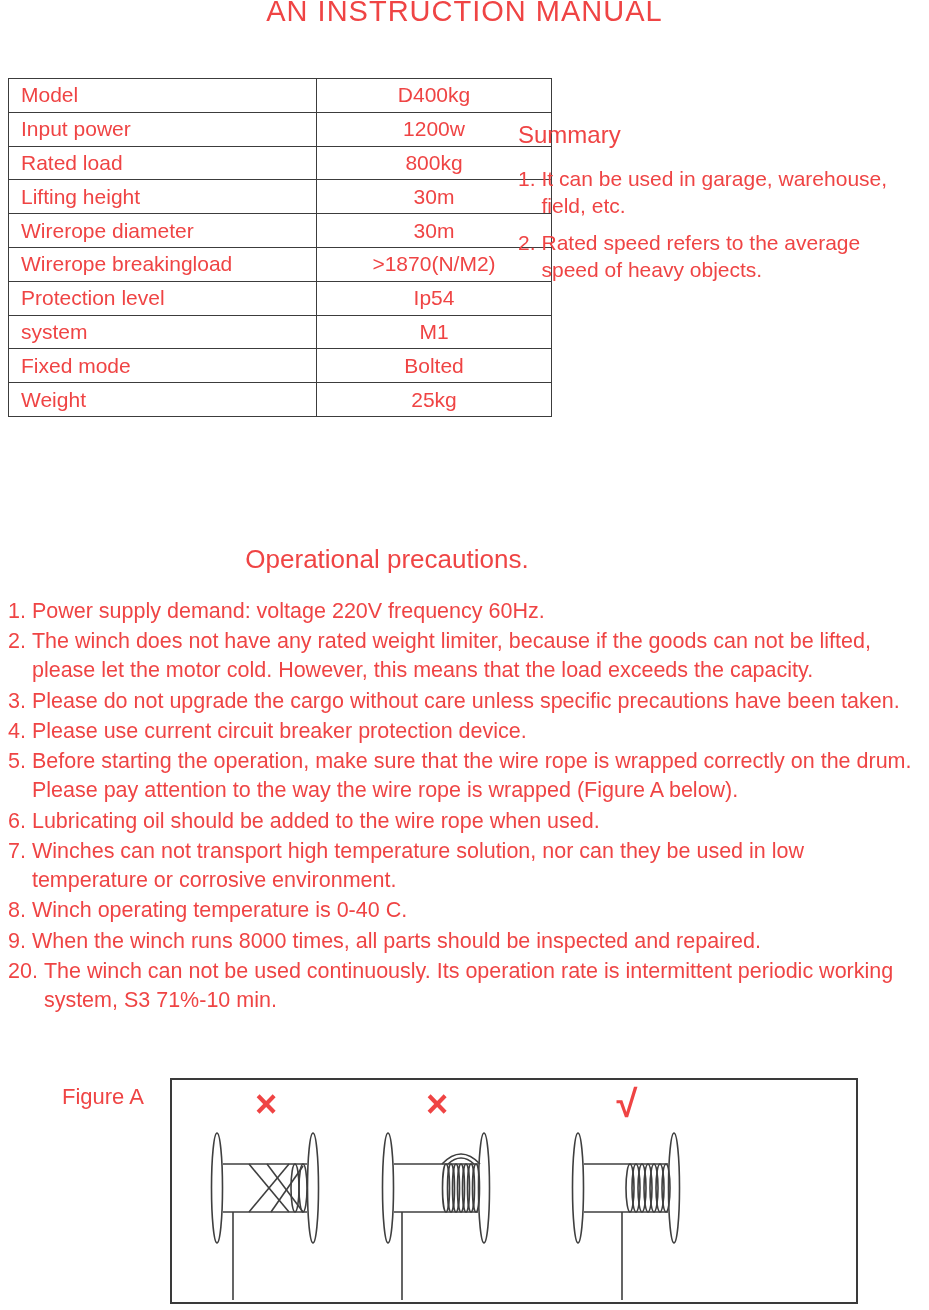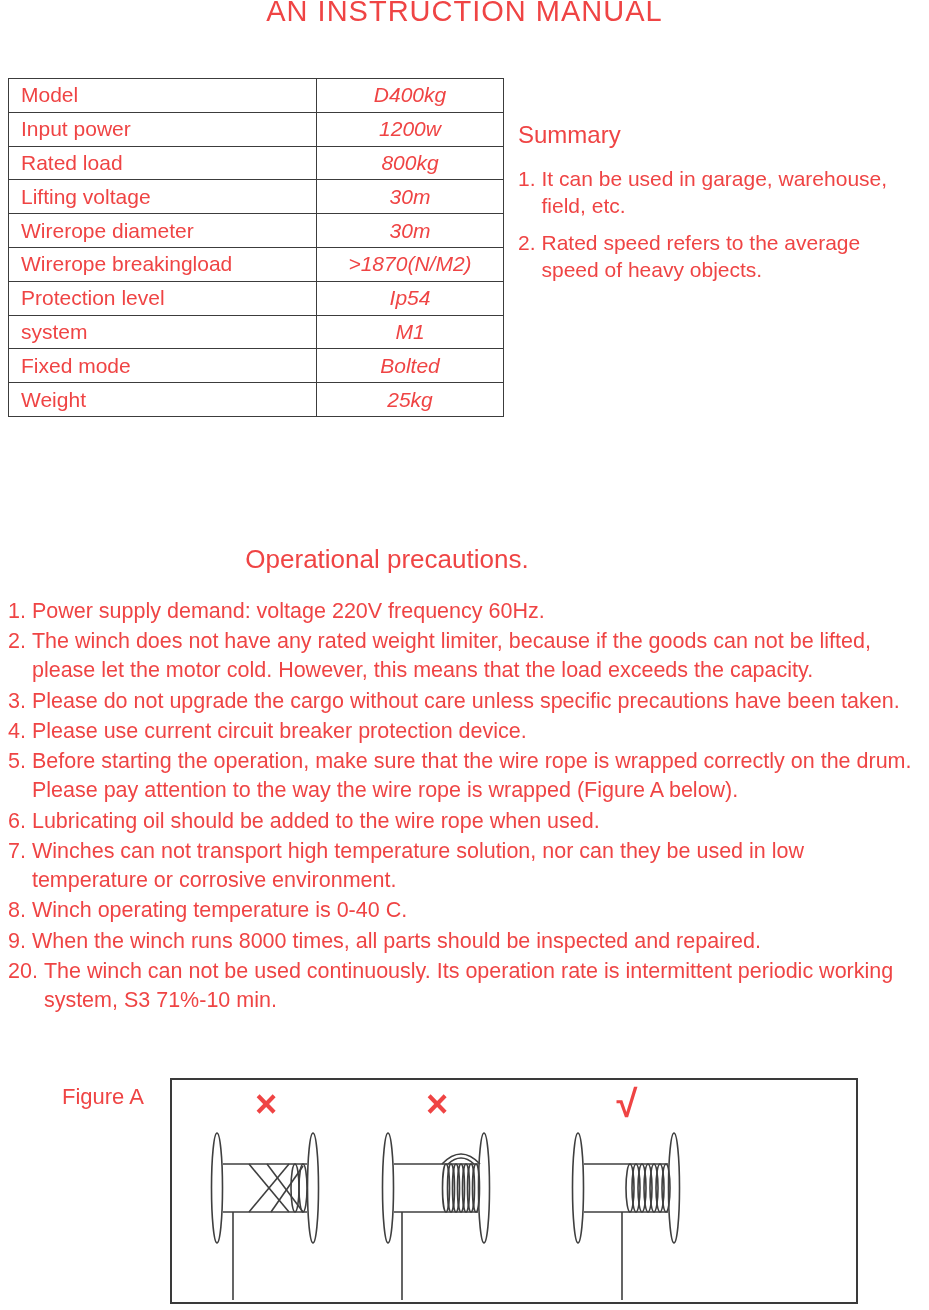--- a/index.html
+++ b/index.html
@@ -11,29 +11,29 @@
     color:#ef4444;
     overflow:hidden;
   }
   .title {
     position:absolute; top:-5px; left:0; width:100%;
     text-align:center; font-size:29px; letter-spacing:1px;
     font-weight:500;
   }
   
   .spec-table {
-    position:absolute; top:78px; left:8px; width:496px;
+    position:absolute; top:78px; left:8px; width:544px;
     border-collapse:collapse; table-layout:fixed;
   }
   .spec-table td {
     border:1px solid #3c3c3c;
     font-size:21px; height:32.8px; padding:0;
   }
   .spec-table td.lbl { width:295px; padding-left:12px; }
-  .spec-table td.val { text-align:center;font-style:italic; }
+  .spec-table td.val { text-align:center; }
   
   .summary { position:absolute; left:518px; top:108px; width:404px;margin-top:13px; }
   .summary-heading { font-size:24px; font-weight:500; margin:0 0 16px 0; }
   .sum-item { display:flex; font-size:21px; line-height:1.3; margin-bottom:9px; }
   .sum-item .num { white-space:nowrap; margin-right:6px; }
   
   .prec-heading {
     position:absolute; top:544px; left:0; width:774px;
     text-align:center; font-size:26px; font-weight:500;
   }
@@ -69,21 +69,21 @@
       </tr>
       <tr>
         <td class="lbl">Input power</td>
         <td class="val">1200w</td>
       </tr>
       <tr>
         <td class="lbl">Rated load</td>
         <td class="val">800kg</td>
       </tr>
       <tr>
-        <td class="lbl">Lifting voltage</td>
+        <td class="lbl">Lifting height</td>
         <td class="val">30m</td>
       </tr>
       <tr>
         <td class="lbl">Wirerope diameter</td>
         <td class="val">30m</td>
       </tr>
       <tr>
         <td class="lbl">Wirerope breakingload</td>
         <td class="val">&gt;1870(N/M2)</td>
       </tr>

